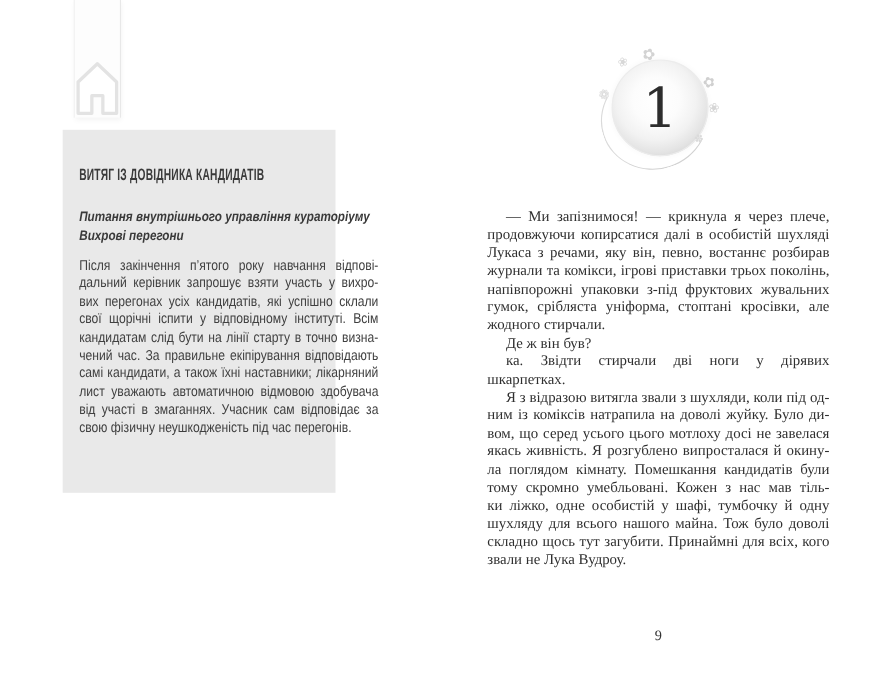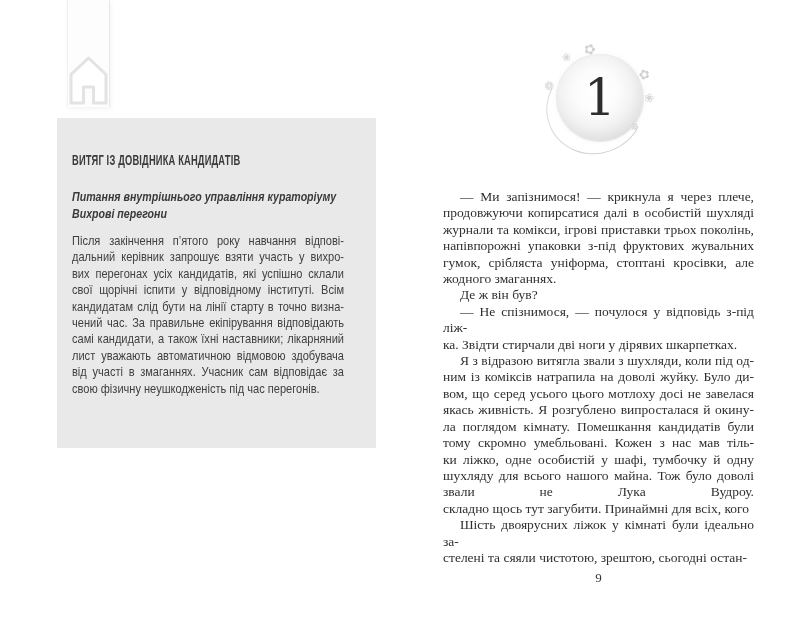--- a/index.html
+++ b/index.html
@@ -16,21 +16,21 @@
     background:#fdfdfd;
     border-left:1px solid #f1f1f1;
     border-right:1px solid #e8e8e8;
     box-shadow:1px 2px 5px rgba(0,0,0,0.05);
     cursor:pointer;
   }
   .home-ribbon svg { position:absolute; left:0; bottom:1px; display:block; }
 
   
   .excerpt-box {
-    position:absolute; left:57px; top:118px; width:319px; height:330px;
+    position:absolute; left:57px; top:118px; width:248px; height:330px;
     background:#e9e9e9;
   }
   .excerpt-title {
     position:absolute; left:15px; top:33px;
     font-weight:bold; font-size:15px; letter-spacing:0.3px;
     color:#3a3a3a; white-space:nowrap;
     transform:scaleX(0.62); transform-origin:left top;
   }
   .excerpt-subtitle {
     position:absolute; left:15px; top:71px; width:330px;
@@ -128,46 +128,42 @@
       <span class="flower fl3">✿</span>
       <span class="flower fl4">❀</span>
       <span class="flower fl5">✽</span>
       <div class="chapter-number">1</div>
     </div>
 
     <div class="page-text">
       <div class="para">
           <div class="tline">— Ми запізнимося! — крикнула я через плече,</div>
           <div class="tline">продовжуючи копирсатися далі в особистій шухляді</div>
+          <div class="tline">Лукаса з речами, яку він, певно, востаннє розбирав</div>
           <div class="tline">журнали та комікси, ігрові приставки трьох поколінь,</div>
           <div class="tline">напівпорожні упаковки з-під фруктових жувальних</div>
           <div class="tline">гумок, срібляста уніформа, стоптані кросівки, але</div>
-          <div class="tline">жодного змаганнях.</div>
+          <div class="tline">жодного стирчали.</div>
         </div>
       <div class="para">
           <div class="tline">Де ж він був?</div>
         </div>
       <div class="para">
-          <div class="tline">— Не спізнимося, — почулося у відповідь з-під ліж-</div>
           <div class="tline">ка. Звідти стирчали дві ноги у дірявих шкарпетках.</div>
         </div>
       <div class="para">
           <div class="tline">Я з відразою витягла звали з шухляди, коли під од-</div>
           <div class="tline">ним із коміксів натрапила на доволі жуйку. Було ди-</div>
           <div class="tline">вом, що серед усього цього мотлоху досі не завелася</div>
           <div class="tline">якась живність. Я розгублено випросталася й окину-</div>
           <div class="tline">ла поглядом кімнату. Помешкання кандидатів були</div>
           <div class="tline">тому скромно умебльовані. Кожен з нас мав тіль-</div>
           <div class="tline">ки ліжко, одне особистій у шафі, тумбочку й одну</div>
           <div class="tline">шухляду для всього нашого майна. Тож було доволі</div>
+          <div class="tline">складно щось тут загубити. Принаймні для всіх, кого</div>
           <div class="tline">звали не Лука Вудроу.</div>
-          <div class="tline">складно щось тут загубити. Принаймні для всіх, кого</div>
-        </div>
-      <div class="para">
-          <div class="tline">Шість двоярусних ліжок у кімнаті були ідеально за-</div>
-          <div class="tline">стелені та сяяли чистотою, зрештою, сьогодні остан-</div>
         </div>
     </div>
 
     <div class="page-number">9</div>
   </div>
 
 </div>
 
 </body></html>

